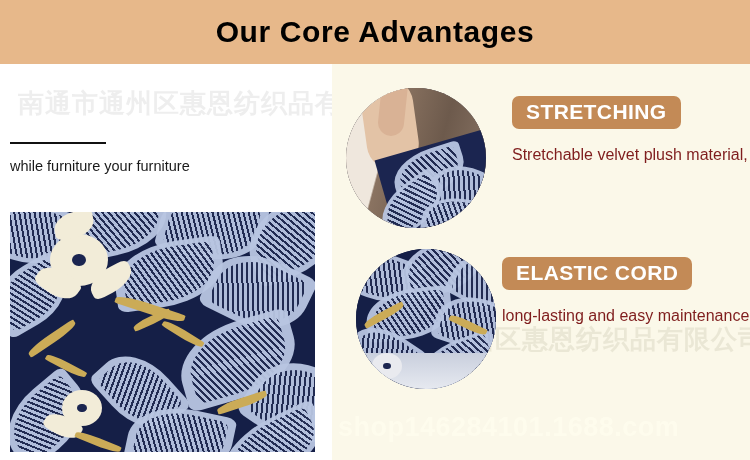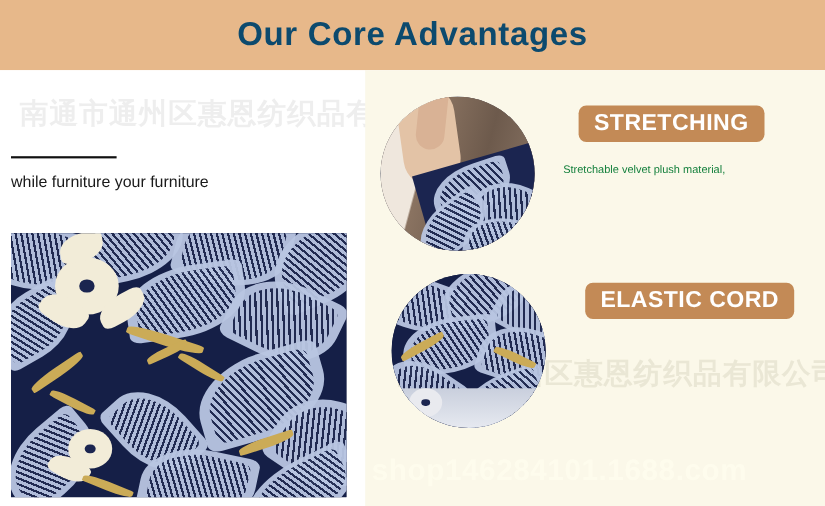--- a/index.html
+++ b/index.html
@@ -30,21 +30,21 @@
     width: 750px;
     height: 64px;
     background: #e7b88a;
     display: flex;
     align-items: center;
     justify-content: center;
   }
   .header-title {
     font-size: 30px;
     font-weight: bold;
-    color: #0c4a6e;
+    color: #000000;
     letter-spacing: 0.6px;
     line-height: 1;
   }
 
   
   .body-area {
     position: absolute;
     left: 0;
     top: 64px;
     width: 750px;
@@ -131,26 +131,25 @@
   .badge {
     display: inline-block;
     background: #c38a56;
     color: #ffffff;
     font-size: 21px;
     font-weight: bold;
     letter-spacing: 0.4px;
     padding: 5px 14px 7px 14px;
     border-radius: 7px;
     line-height: 1;
-    margin-left: 14px;
   }
   .feature-desc {
     margin-top: 14px;
-    font-size: 10px;
-    color: #15803d;
+    font-size: 16px;
+    color: #7f1d1d;
     line-height: 24px;
   }
   .feature-desc div { white-space: nowrap; }
 
   
   .wm {
     position: absolute;
     font-weight: bold;
     pointer-events: none;
     white-space: nowrap;
@@ -332,22 +331,23 @@
             <div class="leaf" style="left:-6px;top:82px;width:72px;height:44px;transform:rotate(34deg);"></div>
             <div class="leaf" style="left:62px;top:92px;width:80px;height:42px;transform:rotate(-20deg);"></div>
             <div class="twig" style="left:6px;top:62px;width:44px;height:8px;transform:rotate(-28deg);"></div>
             <div class="twig" style="left:92px;top:72px;width:40px;height:8px;transform:rotate(26deg);"></div>
             <div class="twig" style="left:50px;top:112px;width:38px;height:7px;transform:rotate(14deg);"></div>
             <div class="flower" style="left:96px;top:104px;width:24px;height:22px;"></div>
             <div class="floor"></div>
             <div class="flower" style="left:16px;top:104px;width:30px;height:26px;background:#e9eaef;"></div>
           </div>
         </div>
-        <div class="feature-text" style="left:170px;text-align:center;">
+        <div class="feature-text" style="left:170px;">
           <div class="badge">ELASTIC CORD</div>
           <div class="feature-desc">
+            <div>long-lasting and easy maintenance</div>
           </div>
         </div>
       </div>
 
     </div>
   </div>
 </div>
 
 </body></html>

